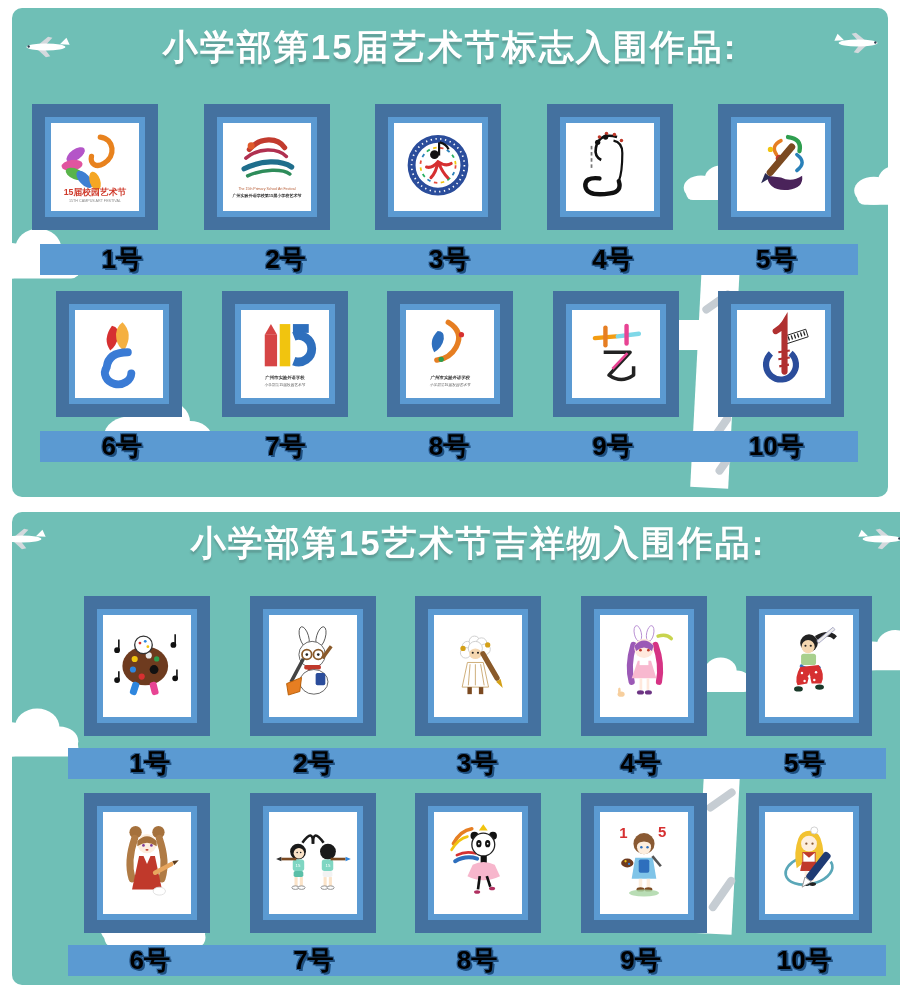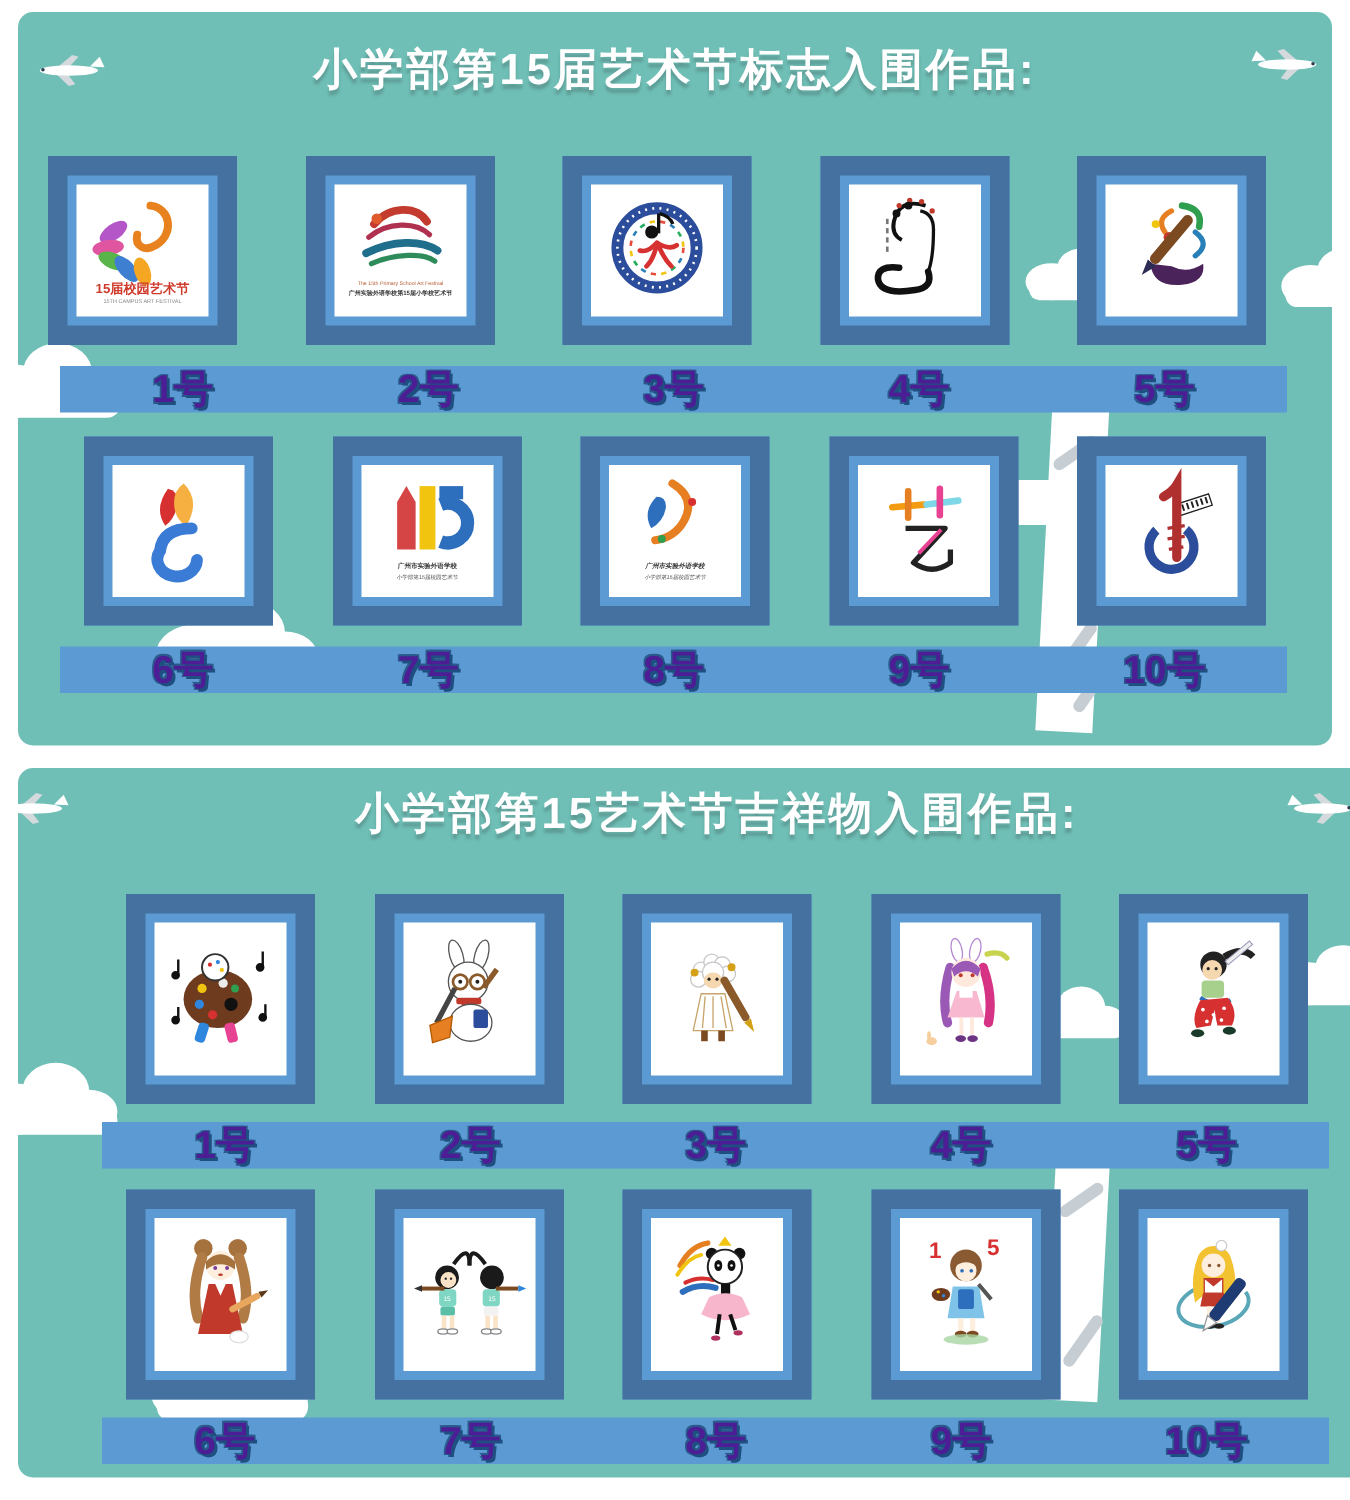--- a/index.html
+++ b/index.html
@@ -2,39 +2,39 @@
 <html><head>
 <meta charset="utf-8">
 <style>
   html,body{margin:0;padding:0;background:#ffffff;}
   .page{position:relative;width:900px;height:1000px;background:#ffffff;overflow:hidden;
         font-family:"Liberation Sans","DejaVu Sans",sans-serif;}
   .panel{position:absolute;left:12px;width:876px;background:#6fbfb6;border-radius:10px;overflow:hidden;}
   .panel-1{top:8px;height:489px;}
   .panel-2{top:512px;height:473px;padding-left:28px;}
   .panel-title{position:relative;z-index:2;margin:0;text-align:center;color:#ffffff;
-        font-size:29px;line-height:46px;font-weight:900;letter-spacing:2px;
+        font-size:35px;line-height:46px;font-weight:900;letter-spacing:2px;
         text-shadow:0 3px 2px rgba(50,70,70,.28);}
   .panel-1 .panel-title{margin-top:16px;}
   .panel-2 .panel-title{margin-top:8px;}
   .row{position:relative;z-index:2;display:flex;justify-content:space-between;padding:0 44px;}
   .panel-1 .row-1{margin-top:34px;padding-left:20px;}
   .panel-1 .row-2{margin-top:16px;}
   .panel-2 .row-1{margin-top:30px;}
   .panel-2 .row-2{margin-top:14px;}
   .frame{margin:0;box-sizing:border-box;width:126px;background:#5b9ad2;
         border:13px solid #44719f;padding:6px;}
   .panel-1 .frame{height:126px;}
   .panel-2 .frame{height:140px;}
   .art{width:100%;height:100%;background:#ffffff;overflow:hidden;}
   .art svg{display:block;width:100%;height:100%;}
   .numbar{position:relative;z-index:2;height:31px;margin:14px 30px 0 28px;background:#5b9ad2;
         display:flex;}
   .panel-2 .numbar{margin-top:12px;}
-  .num{flex:1;text-align:center;color:#4c1d95;font-size:26px;font-weight:900;line-height:31px;
+  .num{flex:1;text-align:center;color:#000000;font-size:26px;font-weight:900;line-height:31px;
         text-shadow:2px 2px 0 #1e4f80,-1px -1px 0 #2a5a8c,1px -1px 0 #2a5a8c,-1px 1px 0 #2a5a8c,1px 1px 0 #1e4f80;}
   .decor{position:absolute;z-index:1;}
   .trail{position:absolute;z-index:1;background:#ffffff;}
   .streak{position:absolute;z-index:1;background:#c6cdd3;border-radius:4px;}
   .flip{transform:scaleX(-1);}
 </style>
 </head>
 <body>
 
 <svg width="0" height="0" style="position:absolute">

